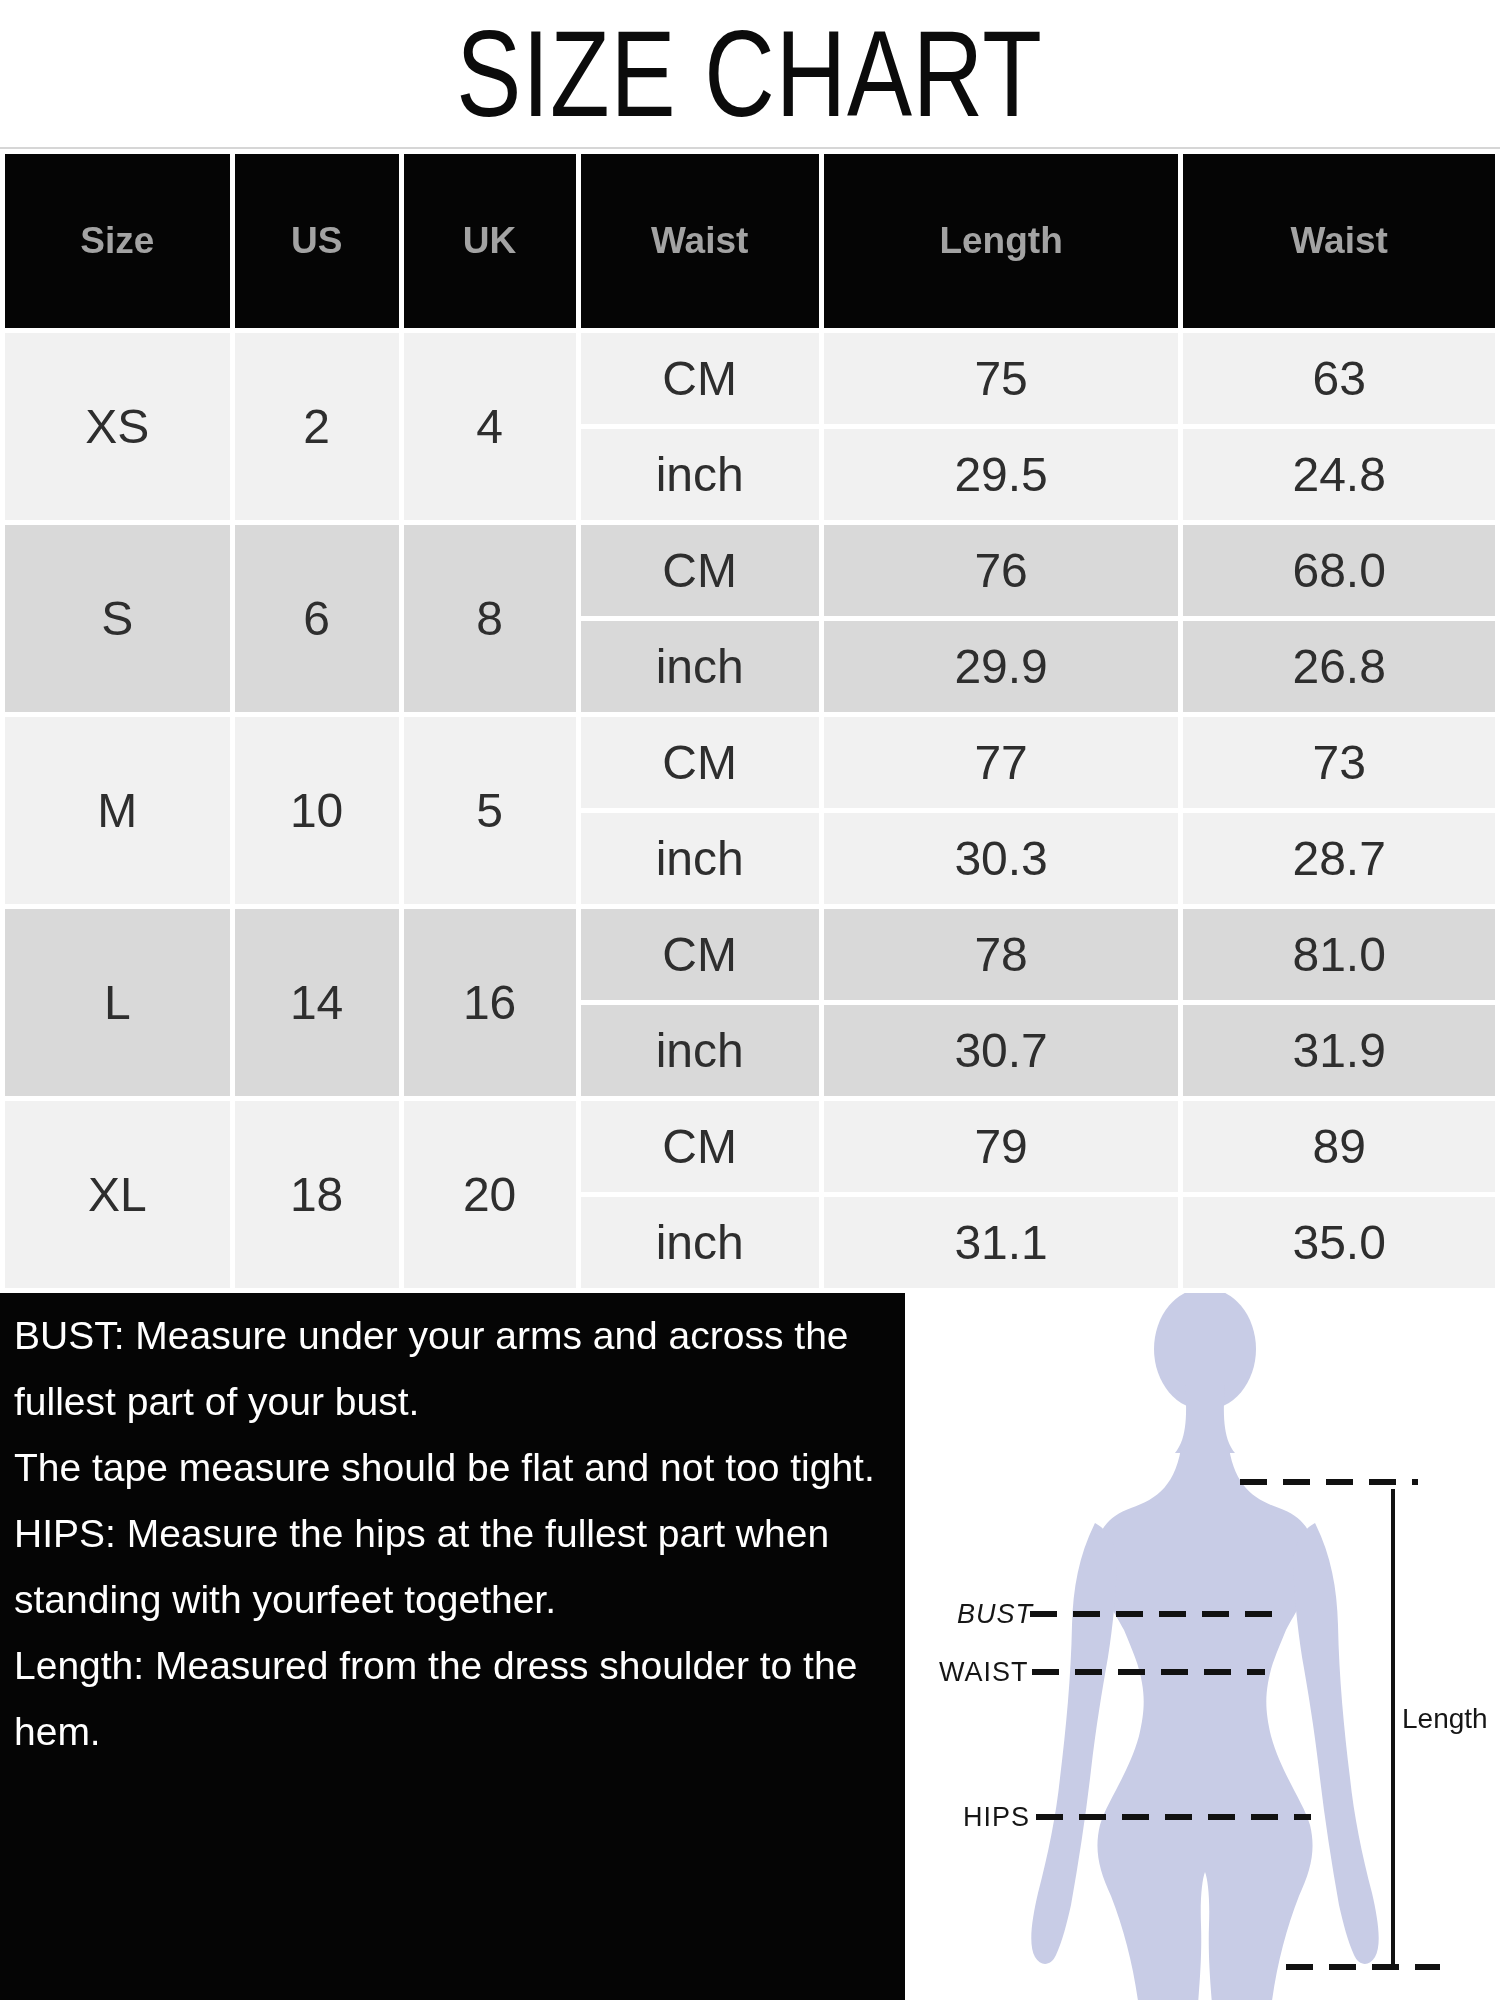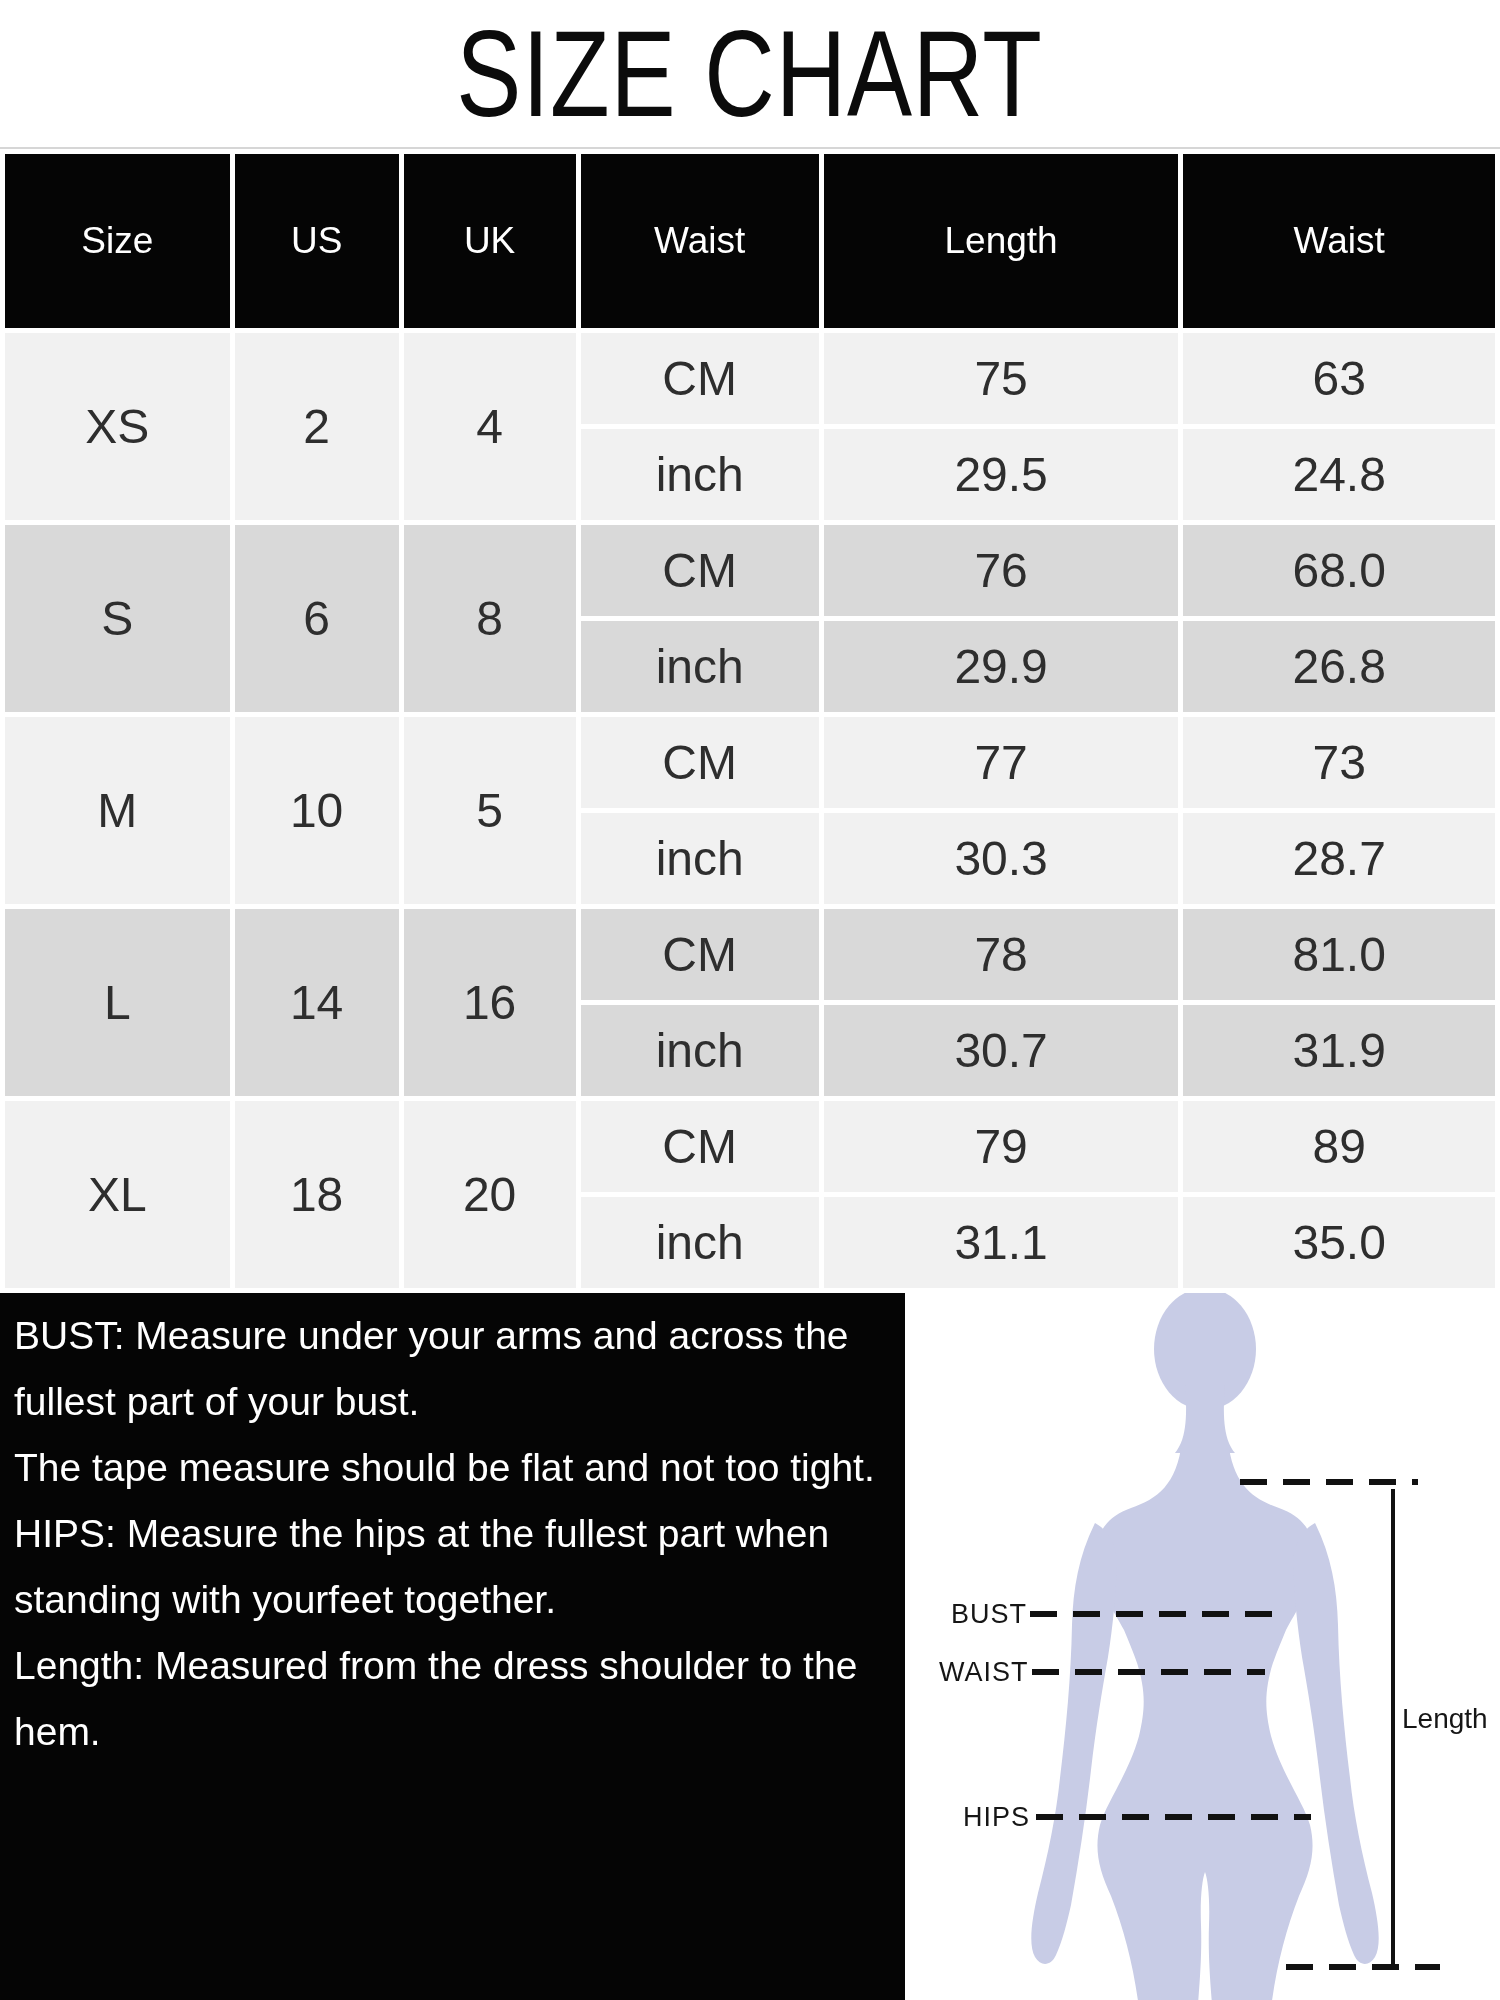--- a/index.html
+++ b/index.html
@@ -12,21 +12,21 @@
   .title {
     margin:0; font-size:122px; font-weight:400; line-height:1; color:#0b0b0b;
     transform:scaleX(0.8); white-space:nowrap; letter-spacing:1px;
   }
   
   table.size-chart {
     width:1500px; table-layout:fixed; border-collapse:separate; border-spacing:5px;
     border-top:2px solid #d6d6d6;
   }
   table.size-chart th {
-    background:var(--header_bg); color:#ffffff; font-size:37px; font-weight:normal;
+    background:var(--header_bg); color:#a3a3a3; font-size:37px; font-weight:bold;
     height:172px; text-align:center; vertical-align:middle;
   }
   table.size-chart td {
     height:89px; text-align:center; vertical-align:middle;
     font-size:48px; color:var(--text_dark);
   }
   tr.light td { background:var(--row_light); }
   tr.dark  td { background:var(--row_dark); }
   
   .bottom { display:flex; height:733px; }
@@ -40,21 +40,21 @@
     position:relative; width:595px; height:733px; background:#fff; overflow:hidden;
   }
   .figure svg { position:absolute; left:0; top:0; }
   .silhouette path, .silhouette ellipse { fill:var(--silhouette); }
   .dash  { stroke:var(--line_color); stroke-width:6; stroke-dasharray:27 16; }
   .solid { stroke:var(--line_color); stroke-width:4; }
   .lbl {
     position:absolute; transform:translateY(-50%);
     font-size:27px; color:#161616; letter-spacing:1px; white-space:nowrap;
   }
-  .lbl-bust   { left:46px;  top:321px; }
+  .lbl-bust   { left:52px;  top:321px;font-style:italic; }
   .lbl-waist  { left:34px;  top:379px; }
   .lbl-hips   { left:58px;  top:524px; }
   .lbl-length { left:497px; top:426px; font-size:28px; letter-spacing:0; }
 </style>
 </head>
 <body>
 
 <div class="page">
 
   <div class="title-wrap">

